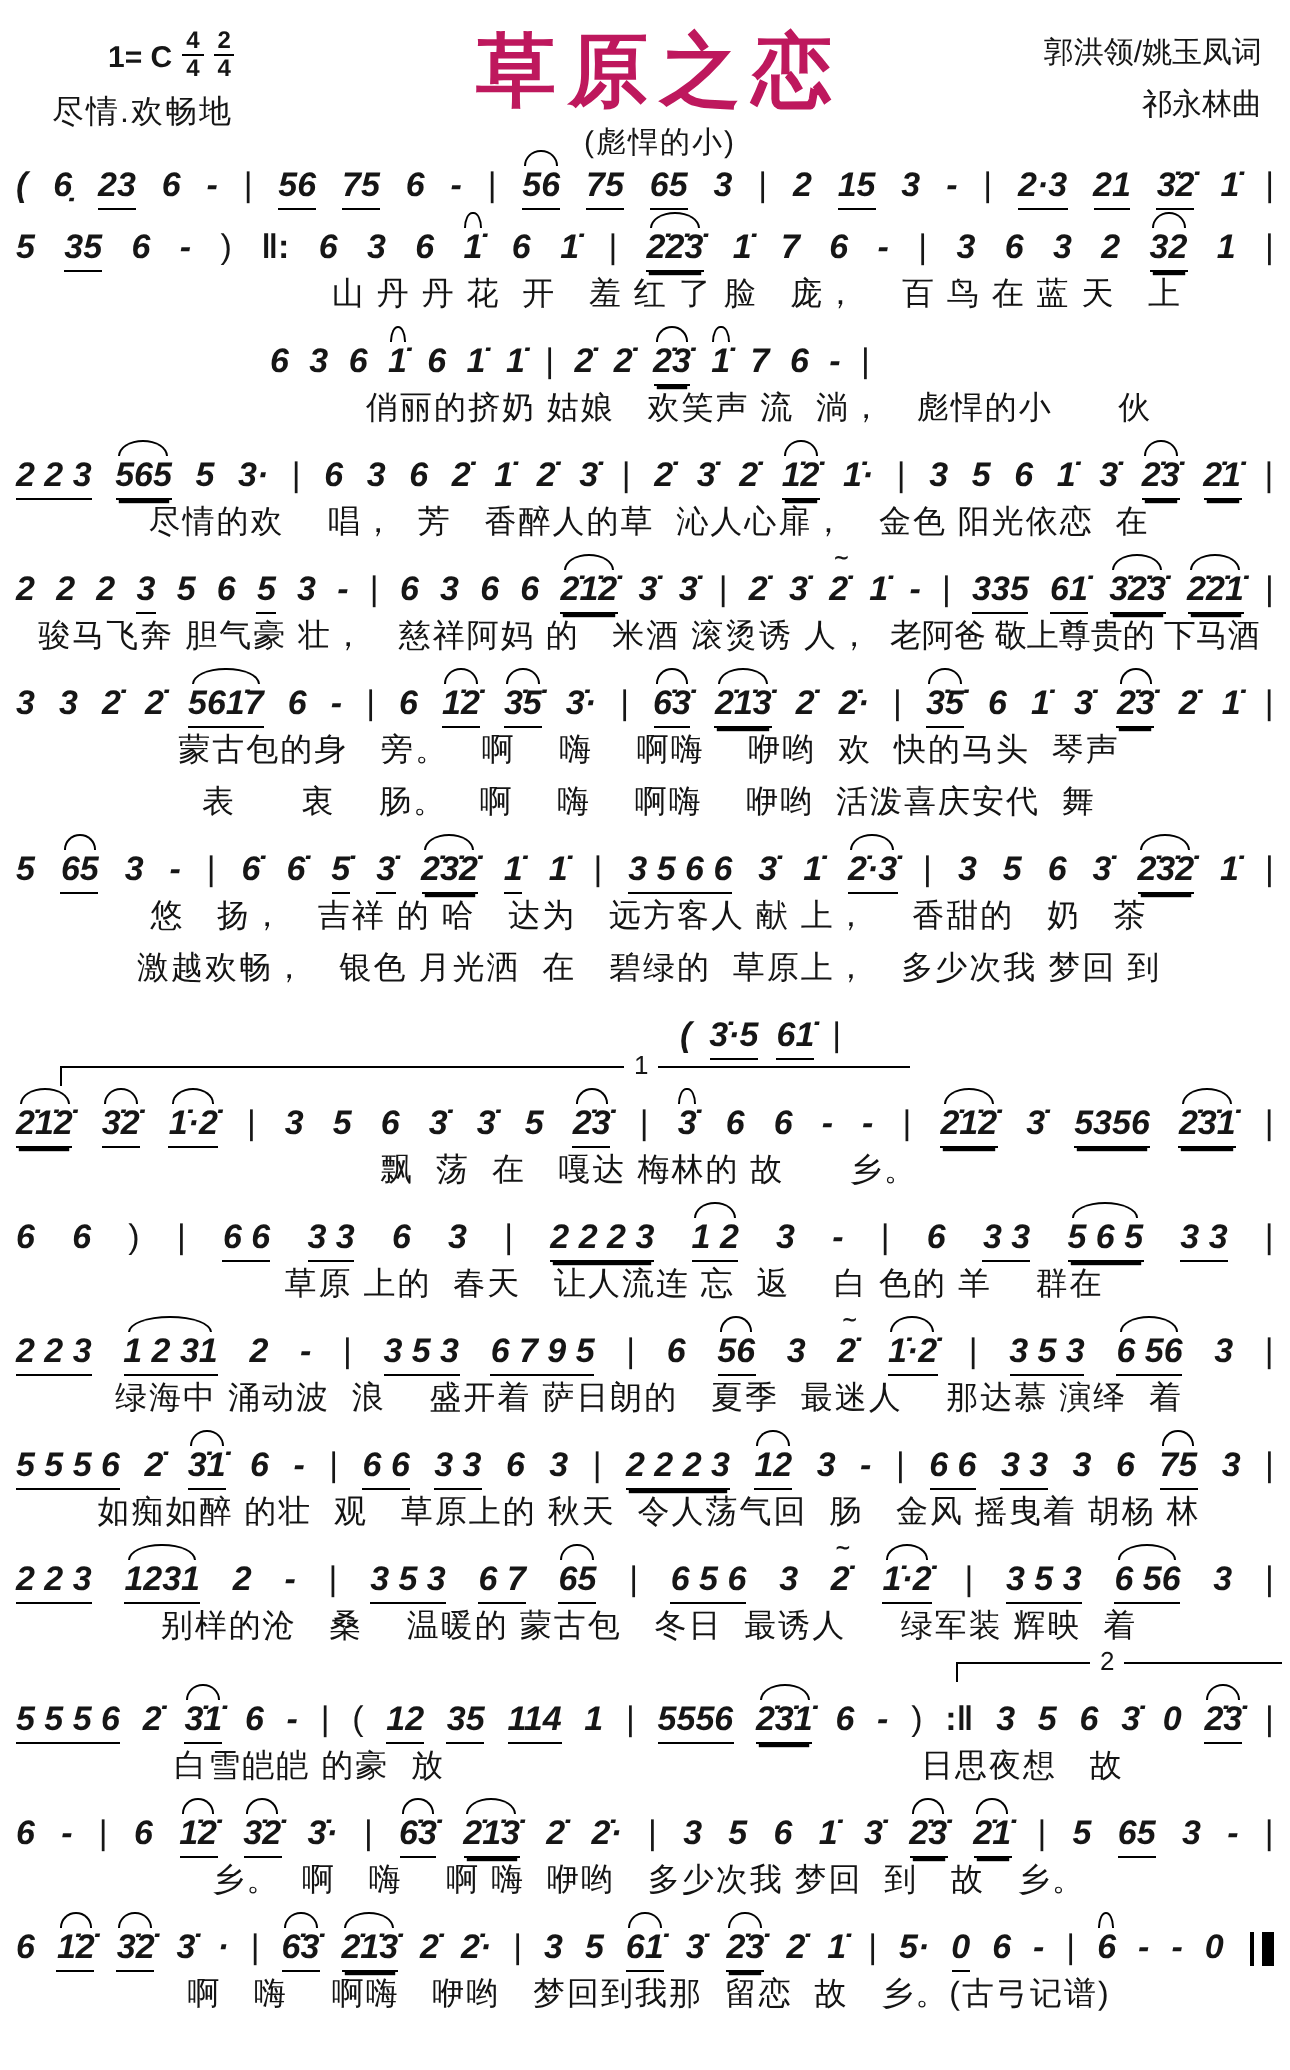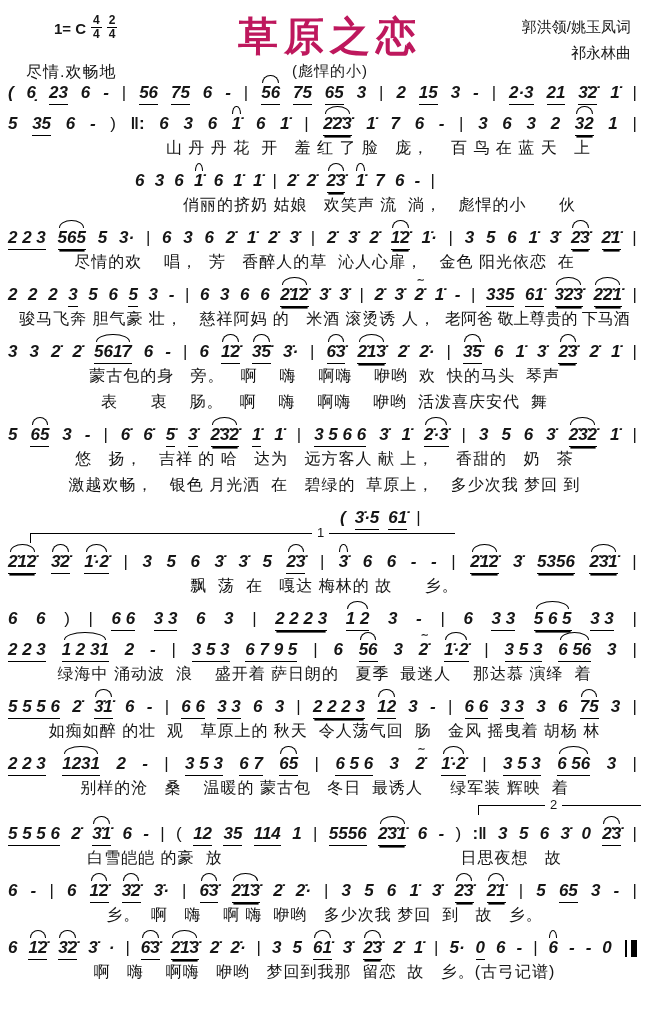--- a/index.html
+++ b/index.html
@@ -7,21 +7,21 @@
     width:645px;height:1035px;overflow:hidden;background:#ffffff;
     font-family:"Liberation Sans","DejaVu Sans",sans-serif;color:#161616;
   }
   
   .hdr{display:flex;align-items:flex-start;padding:14px 14px 2px 14px;height:74px;box-sizing:border-box;}
   .hdr-left{width:185px;flex:none;}
   .keyline{font-size:15px;font-weight:700;white-space:nowrap;padding-left:40px;}
   .frac{display:inline-block;text-align:center;font-size:12px;line-height:1.05;font-weight:700;vertical-align:-4px;margin-left:5px;}
   .frac .fn{display:block;border-bottom:1.5px solid #000;padding:0 2px;}
   .frac .fd{display:block;padding:0 2px;}
-  .tempo{font-size:16px;margin-top:22px;letter-spacing:1px;padding-left:12px;}
+  .tempo{font-size:16px;margin-top:6px;letter-spacing:1px;padding-left:12px;}
   .hdr-center{flex:1;text-align:center;}
   .title{font-size:40px;font-weight:700;color:#be185d;letter-spacing:6px;line-height:1.1;}
   .subtitle{font-size:15px;margin-top:4px;letter-spacing:1px;}
   .hdr-right{width:170px;flex:none;text-align:right;font-size:15px;line-height:1.7;white-space:nowrap;}
   
   .score{padding:0;}
   .music-row{
     display:flex;align-items:baseline;justify-content:flex-start;
     padding:9px 8px 2px 8px;height:20px;box-sizing:content-box;
     font-style:italic;font-weight:700;font-size:17px;line-height:20px;
@@ -322,20 +322,21 @@
       <span class="tok u1 arc">1 2</span>
       <span class="tok">3</span>
       <span class="tok">-</span>
       <span class="tok bar">|</span>
       <span class="tok">6</span>
       <span class="tok u1">3 3</span>
       <span class="tok u2 arc">5 6 5</span>
       <span class="tok u1">3 3</span>
       <span class="tok bar">|</span>
     </div>
+    <div class="lyric-row" style="padding-left: 55px;">草原 上的  春天   让人流连 忘  返    白 色的 羊    群在</div>
     <div class="music-row spread">
       <span class="tok u1">2 2 3</span>
       <span class="tok u1 arc">1 2 31</span>
       <span class="tok">2</span>
       <span class="tok">-</span>
       <span class="tok bar">|</span>
       <span class="tok u1">3 5 3</span>
       <span class="tok u1">6 7 9 5</span>
       <span class="tok bar">|</span>
       <span class="tok">6</span>

